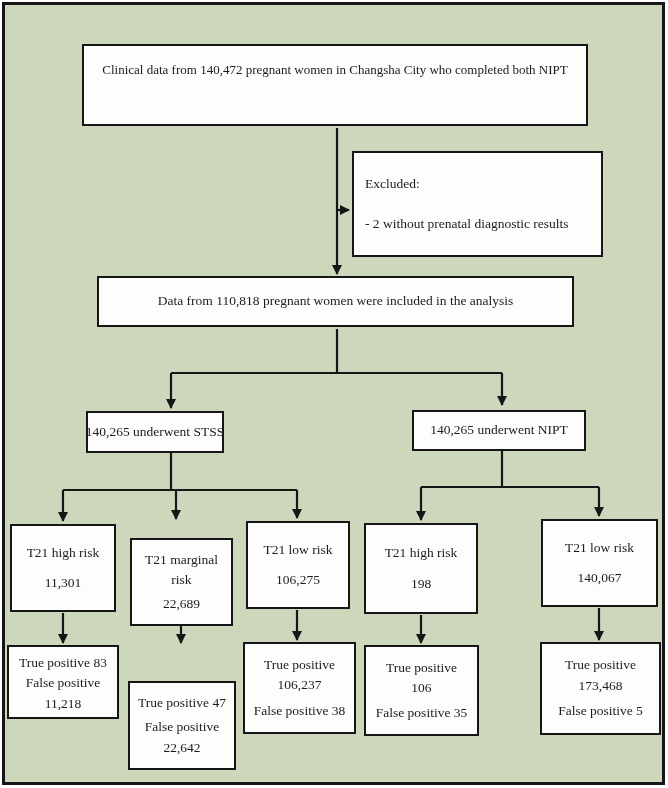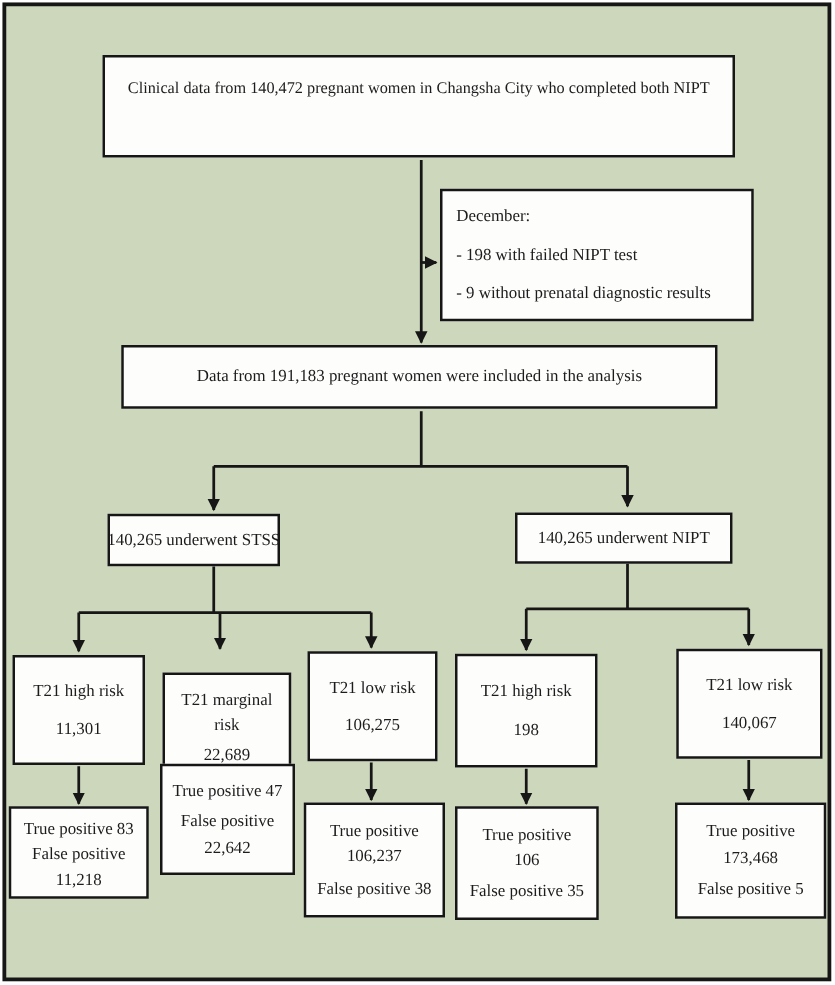--- a/index.html
+++ b/index.html
@@ -95,27 +95,26 @@
       <path d="M421,615 V643" marker-end="url(#ah)"></path>
       <path d="M599,608 V640" marker-end="url(#ah)"></path>
     </g>
   </svg>
 
   <div class="box screened" style="left:82px;top:44px;width:506px;height:82px">
     <div class="ln">Clinical data from 140,472 pregnant women in Changsha City who completed both NIPT</div>
   </div>
 
   <div class="box excluded" style="left:352px;top:151px;width:251px;height:106px">
-    <div class="ln">December:</div>
-    <div class="ln">- 198 with failed NIPT test</div>
-    <div class="ln">- 9 without prenatal diagnostic results</div>
+    <div class="ln">Excluded:</div>
+    <div class="ln">- 2 without prenatal diagnostic results</div>
   </div>
 
   <div class="box" style="left:97px;top:276px;width:477px;height:51px">
-    <div class="ln">Data from 191,183 pregnant women were included in the analysis</div>
+    <div class="ln">Data from 110,818 pregnant women were included in the analysis</div>
   </div>
 
   <div class="box" style="left:86px;top:411px;width:138px;height:42px">
     <div class="ln">140,265 underwent STSS</div>
   </div>
   <div class="box" style="left:412px;top:410px;width:174px;height:41px">
     <div class="ln">140,265 underwent NIPT</div>
   </div>
 
   <div class="box spread" style="left:10px;top:524px;width:106px;height:88px">
@@ -162,21 +161,21 @@
 
   <div class="box spread result" style="left:7px;top:645px;width:112px;height:74px">
     <div class="blk">
       <div class="ln">True positive 83</div>
     </div>
     <div class="blk">
       <div class="ln">False positive</div>
       <div class="ln">11,218</div>
     </div>
   </div>
-  <div class="box spread result" style="left:128px;top:611px;width:108px;height:89px">
+  <div class="box spread result" style="left:128px;top:681px;width:108px;height:89px">
     <div class="blk">
       <div class="ln">True positive 47</div>
     </div>
     <div class="blk">
       <div class="ln">False positive</div>
       <div class="ln">22,642</div>
     </div>
   </div>
   <div class="box spread result" style="left:243px;top:642px;width:113px;height:92px">
     <div class="blk">

